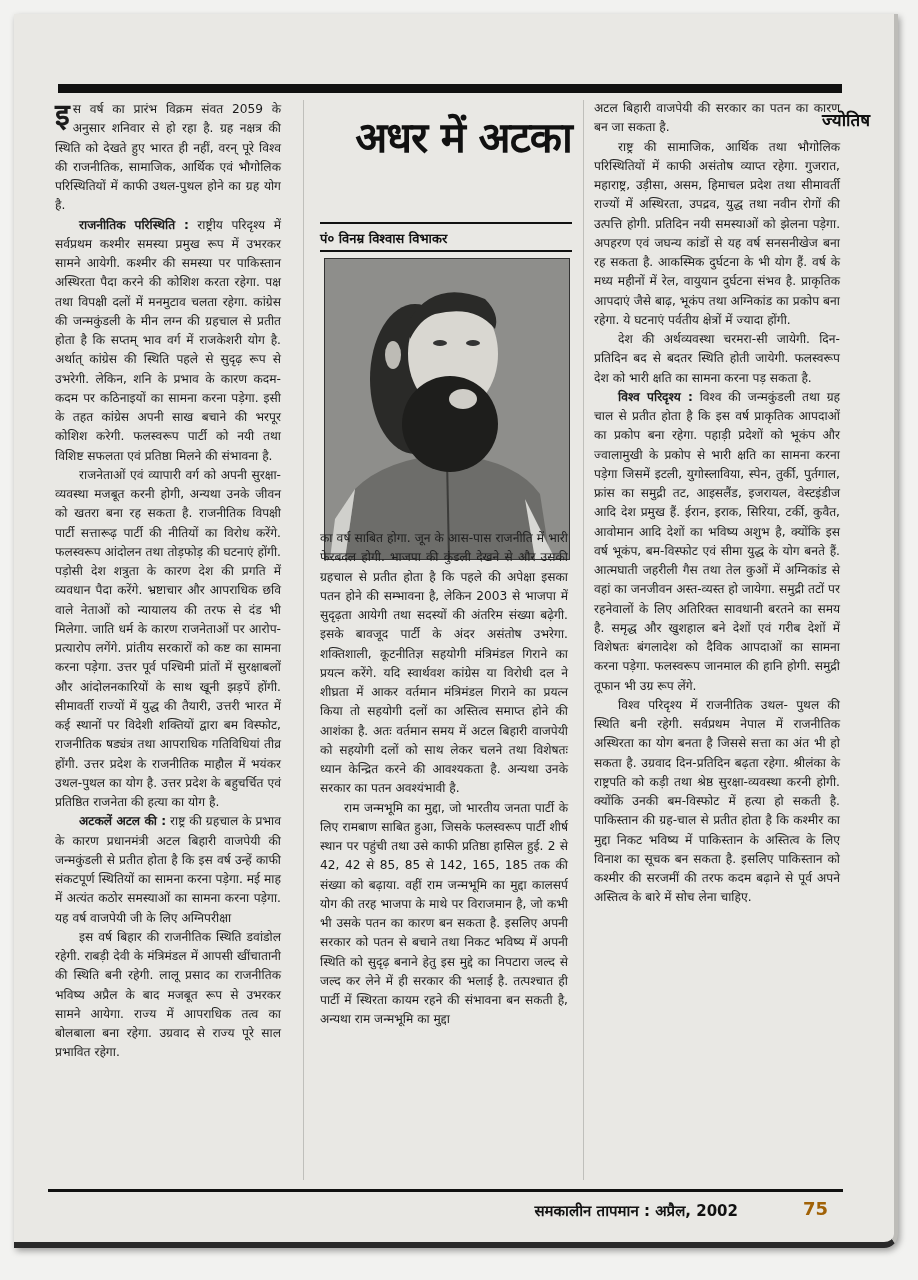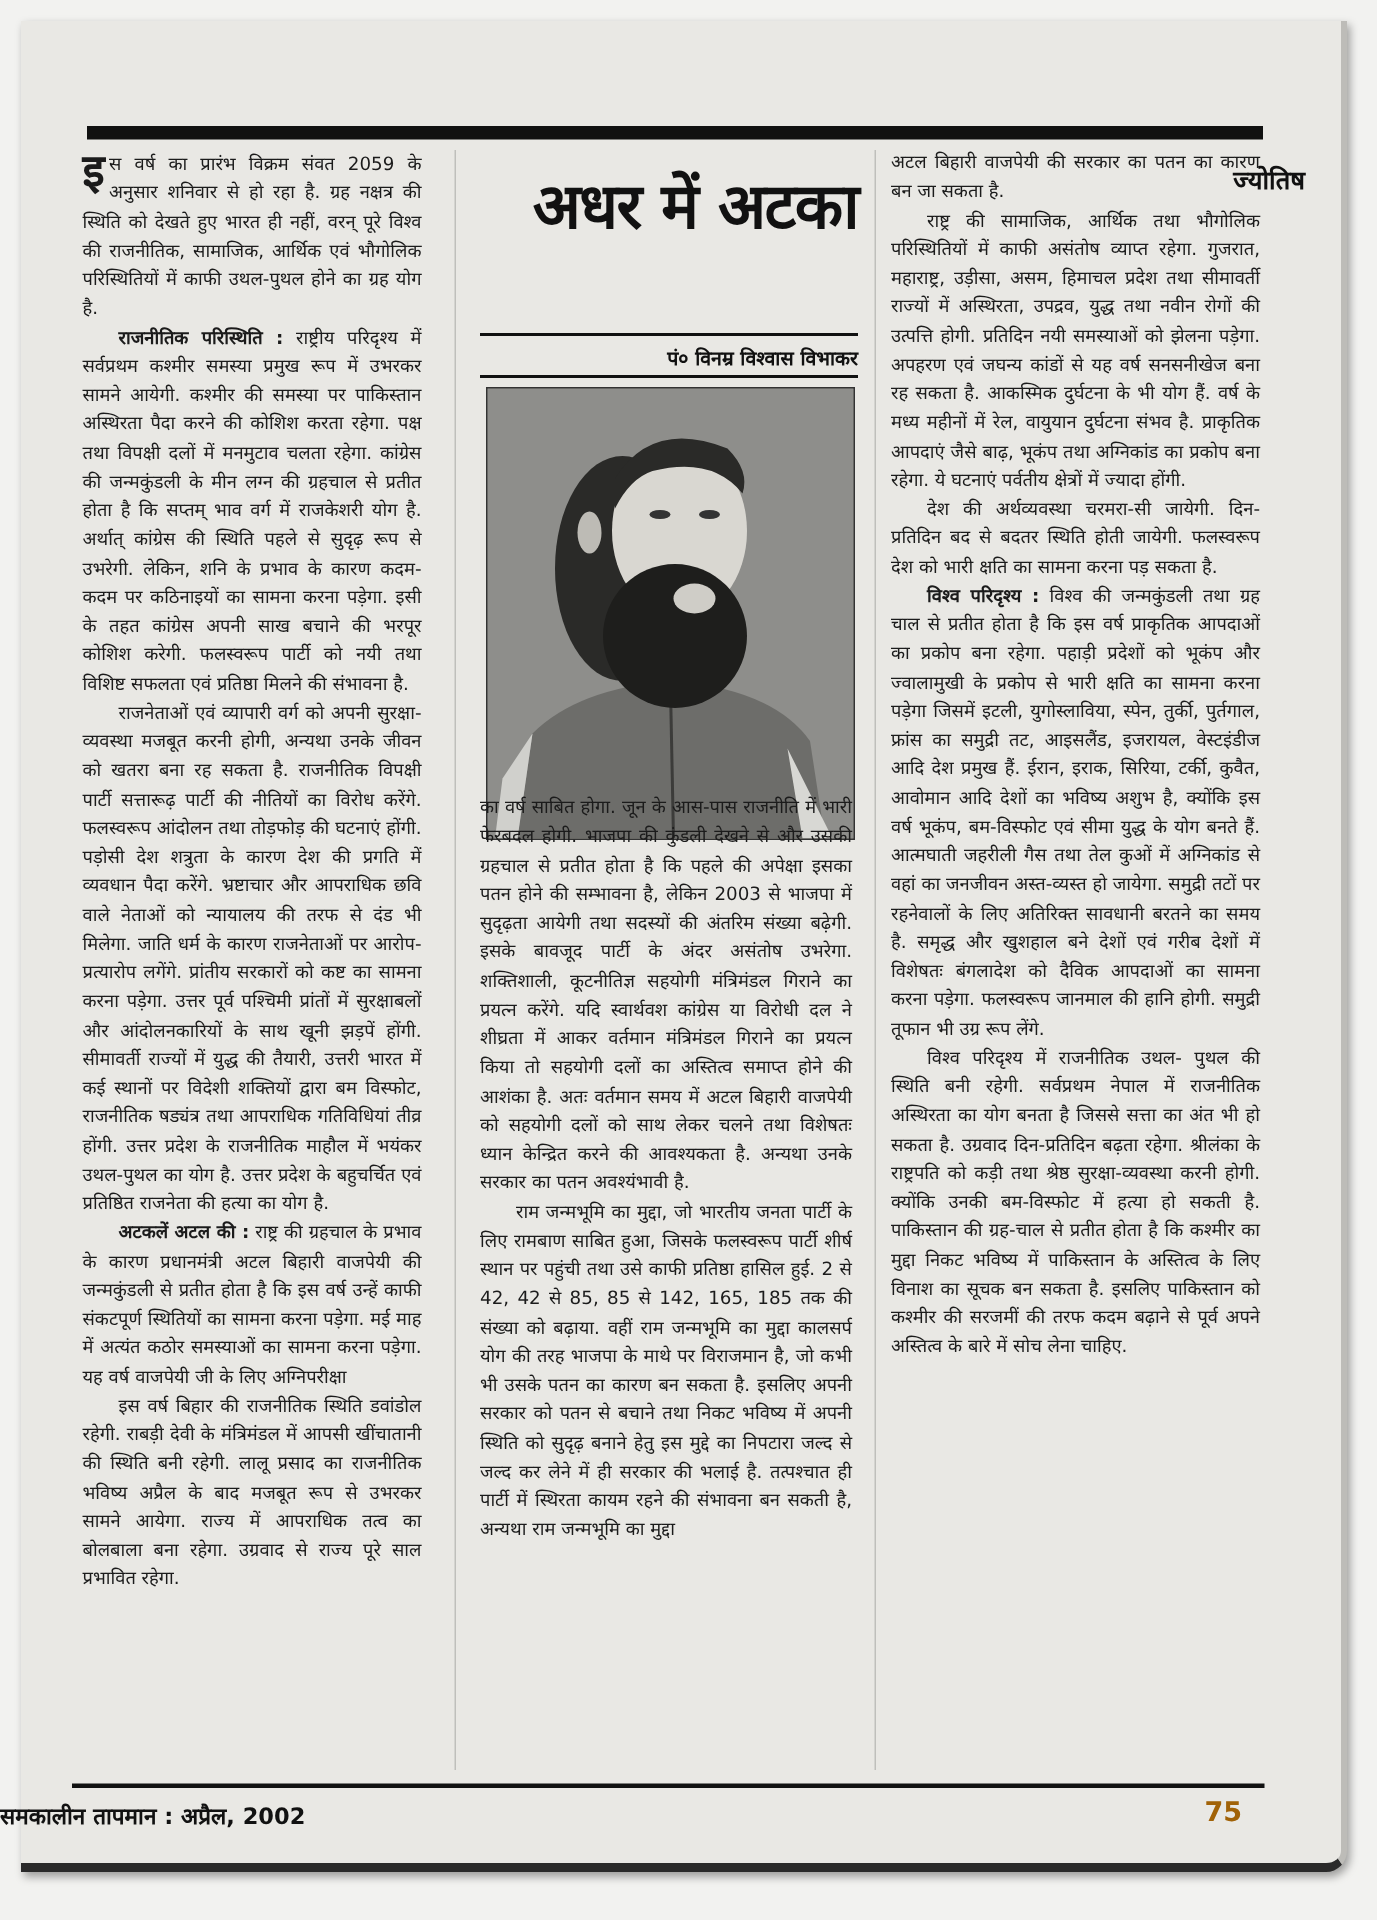--- a/index.html
+++ b/index.html
@@ -1,33 +1,33 @@
 <!DOCTYPE html>
 <html><head>
 <meta charset="utf-8">
 <style>
   html, body { margin:0; padding:0; }
   body { width:918px; height:1280px; background:#f2f2f0; position:relative; overflow:hidden; font-family:"DejaVu Sans", sans-serif; }
   .page { position:absolute; left:14px; top:14px; width:880px; height:1228px; background:#e9e8e4; border-right:4px solid #bdbcb8; border-bottom:6px solid #2a2a2a; border-radius:0 0 14px 0; box-shadow:2px 3px 6px rgba(0,0,0,.35); }
   .section-label { position:absolute; right:48px; top:60px; font-weight:bold; font-size:17px; color:#111;margin-top:48px; }
   .top-rule { position:absolute; left:58px; top:84px; width:784px; height:9px; background:#111; }
   .bottom-rule { position:absolute; left:48px; top:1189px; width:795px; height:3px; background:#111; }
-  .footer-title { position:absolute; left:0; width:738px; top:1200px; text-align:left; font-size:15px; font-weight:bold; color:#111; }
+  .footer-title { position:absolute; left:0; width:738px; top:1200px; text-align:right; font-size:15px; font-weight:bold; color:#111; }
   .page-num { position:absolute; right:90px; top:1198px; font-size:18px; font-weight:bold; color:#a16207; }
   .col { position:absolute; font-size:12.2px; line-height:19.25px; color:#1b1b1b; text-align:justify; }
   .col p { margin:0; text-indent:24px; }
   .col p.noindent { text-indent:0; }
   .col b { font-weight:bold; }
   .col1 { left:55px; top:100px; width:226px; }
   .col2 { left:320px; top:529px; width:248px; }
   .col3 { left:594px; top:99px; width:246px; }
   .dropcap { float:left; font-size:30px; line-height:26px; font-weight:bold; margin:2px 3px 0 0; }
   .headline { position:absolute; left:318px; top:112px; width:254px; text-align:right; font-weight:bold; font-size:42px; line-height:52px; color:#111; letter-spacing:-1px; }
   .rule-a { position:absolute; left:320px; top:222px; width:252px; height:2px; background:#111; }
-  .byline { position:absolute; left:320px; top:229px; width:252px; text-align:right; font-size:13px; font-weight:bold; color:#111; }
+  .byline { position:absolute; left:320px; top:229px; width:252px; text-align:left; font-size:13px; font-weight:bold; color:#111; }
   .rule-b { position:absolute; left:320px; top:250px; width:252px; height:2px; background:#111; }
   .photo { position:absolute; left:324px; top:258px; width:244px; height:300px; background:#8d8d8a; border:1px solid #333; overflow:hidden; }
   .vline { position:absolute; top:100px; width:1px; height:1080px; background:#bfbfbb; }
   .endmark { display:inline-block; width:9px; height:9px; border:2px solid #111; margin-left:8px; vertical-align:middle; }
 </style>
 </head>
 <body>
 
 <div class="page"></div>
 

